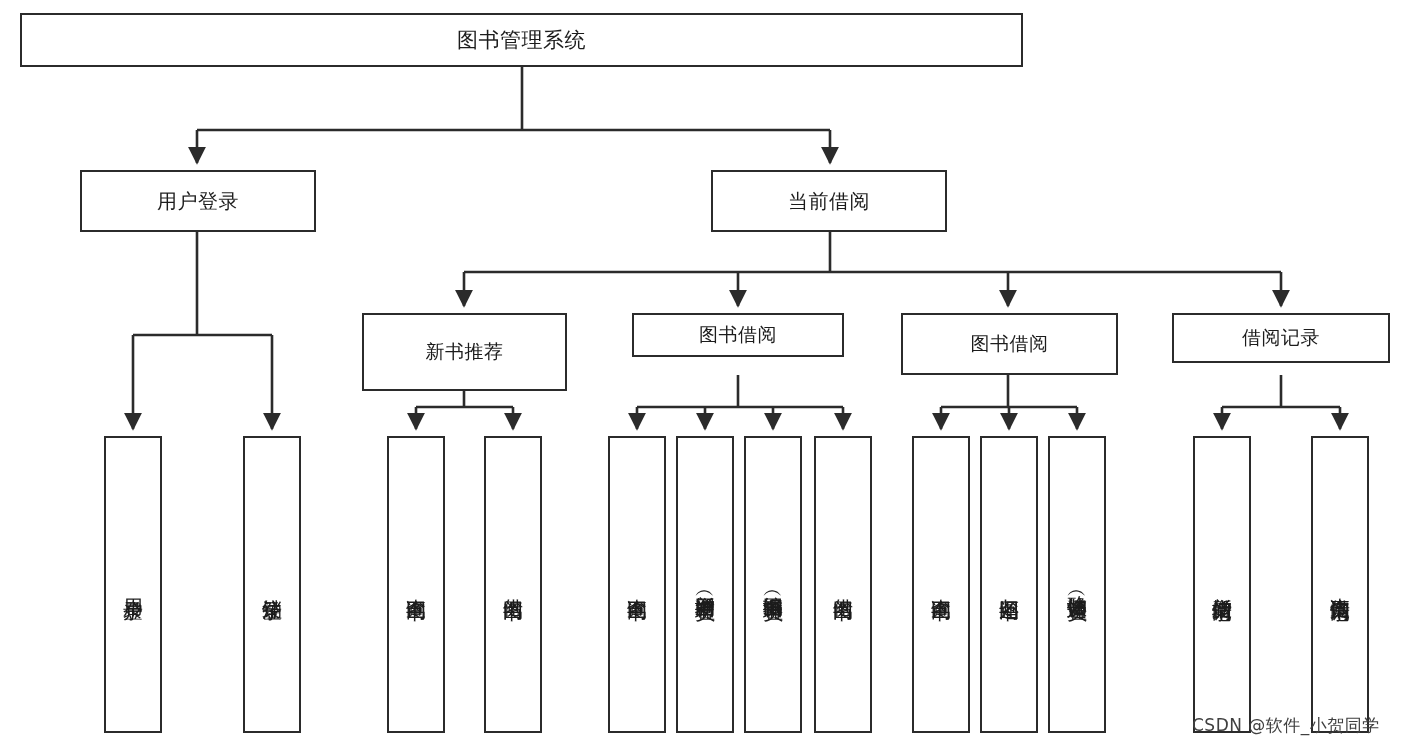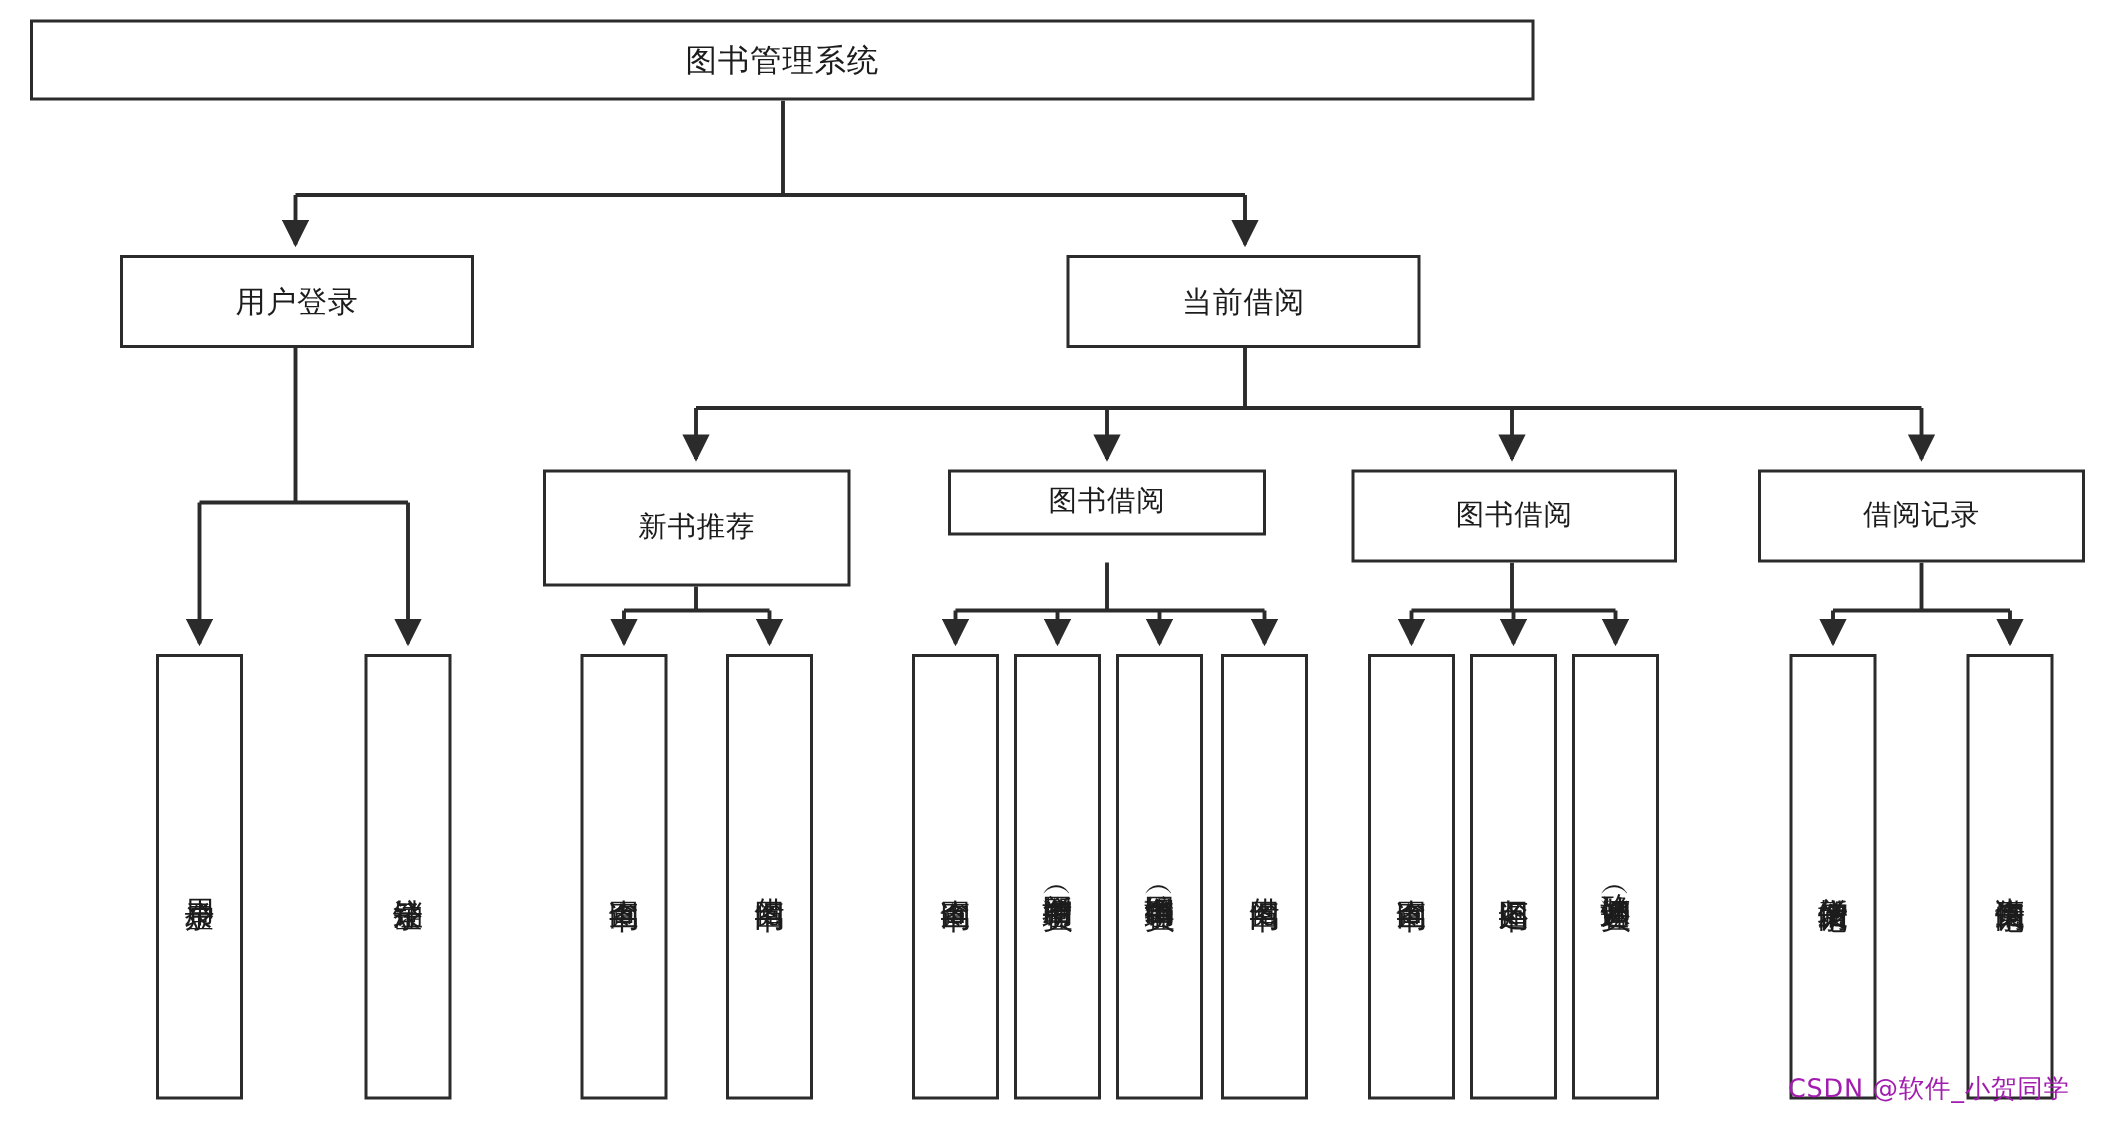--- a/index.html
+++ b/index.html
@@ -53,21 +53,21 @@
   .node.leaf .node-label {
     writing-mode: vertical-rl;
     text-orientation: upright;
     font-size: 20px;
     line-height: 1.05;
     letter-spacing: 1px;
     white-space: nowrap;
   }
   .watermark {
     position: absolute;
-    color: #a21caf;
+    color: #404040;
     font-size: 17px;
     white-space: nowrap;
     letter-spacing: 0.5px;
     font-family: "DejaVu Sans", "Liberation Sans", sans-serif;
   }
 </style>
 </head>
 <body>
 
 <div id="canvas">
@@ -135,21 +135,21 @@
 
   <div class="node lvl2" style="left:362px; top:313px; width:205px; height:78px;">
     <span class="node-label">新书推荐</span>
   </div>
   <div class="node lvl2" style="left:632px; top:313px; width:212px; height:44px;">
     <span class="node-label">图书借阅</span>
   </div>
   <div class="node lvl2" style="left:901px; top:313px; width:217px; height:62px;">
     <span class="node-label">图书借阅</span>
   </div>
-  <div class="node lvl2" style="left:1172px; top:313px; width:218px; height:62px;">
+  <div class="node lvl2" style="left:1172px; top:313px; width:218px; height:50px;">
     <span class="node-label">借阅记录</span>
   </div>
 
   <div class="node leaf" style="left:104px; top:436px; width:58px; height:297px;">
     <span class="node-label">用户登录</span>
   </div>
   <div class="node leaf" style="left:243px; top:436px; width:58px; height:297px;">
     <span class="node-label">注销登录</span>
   </div>
 

